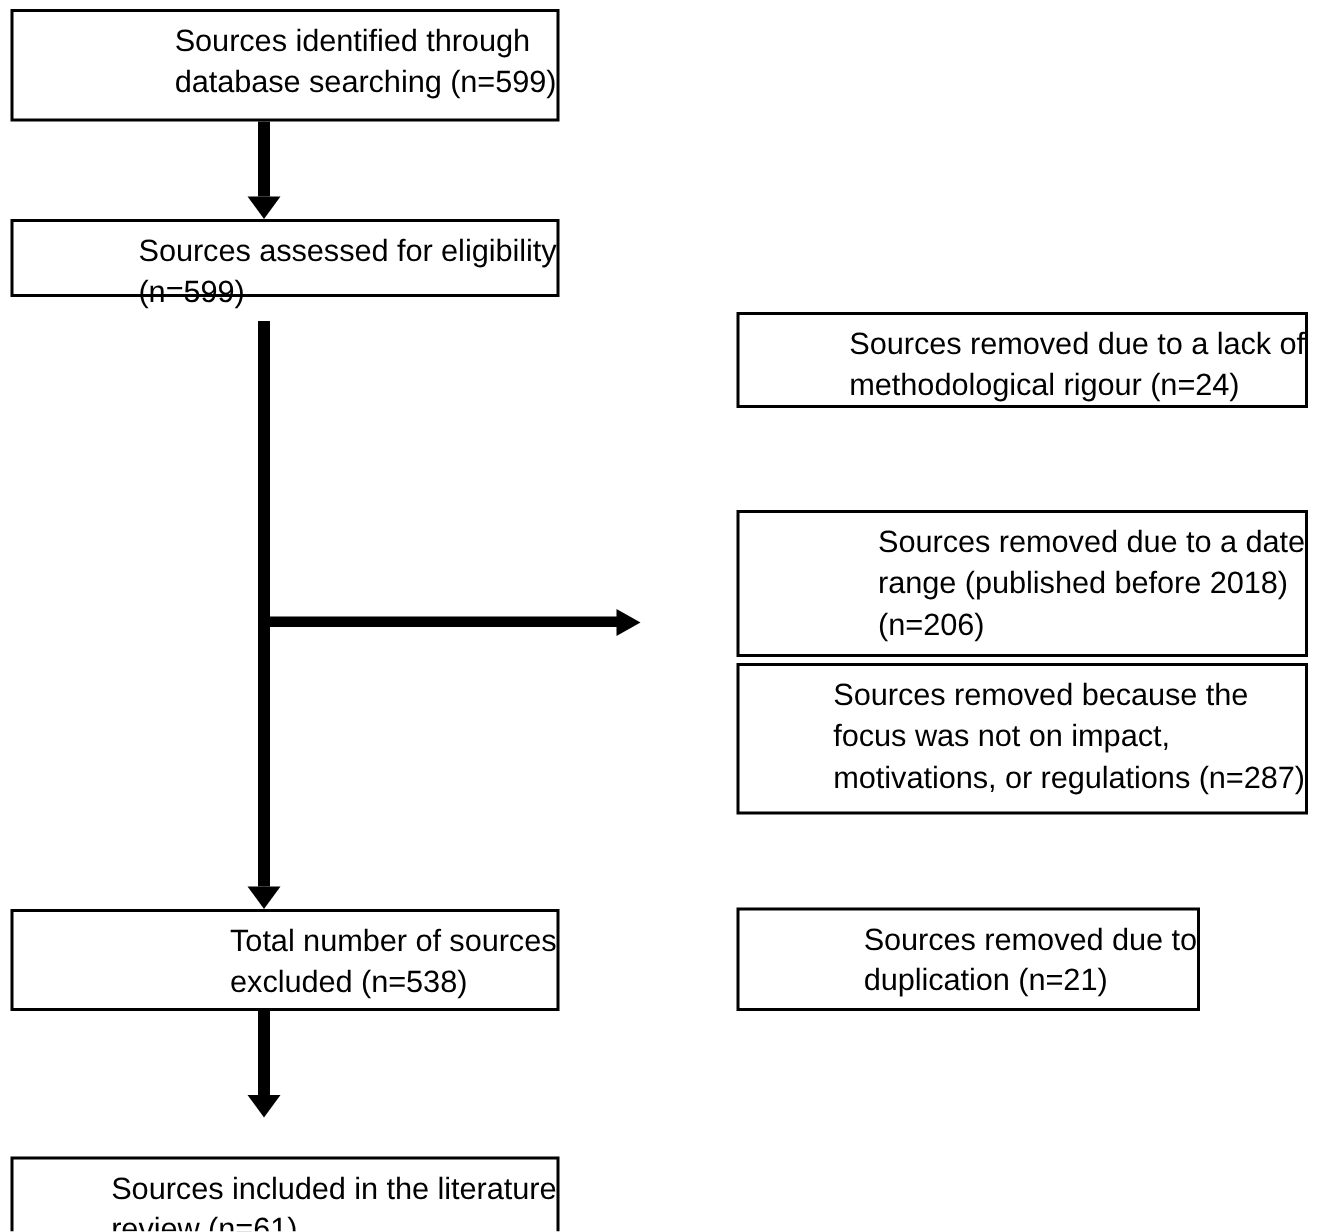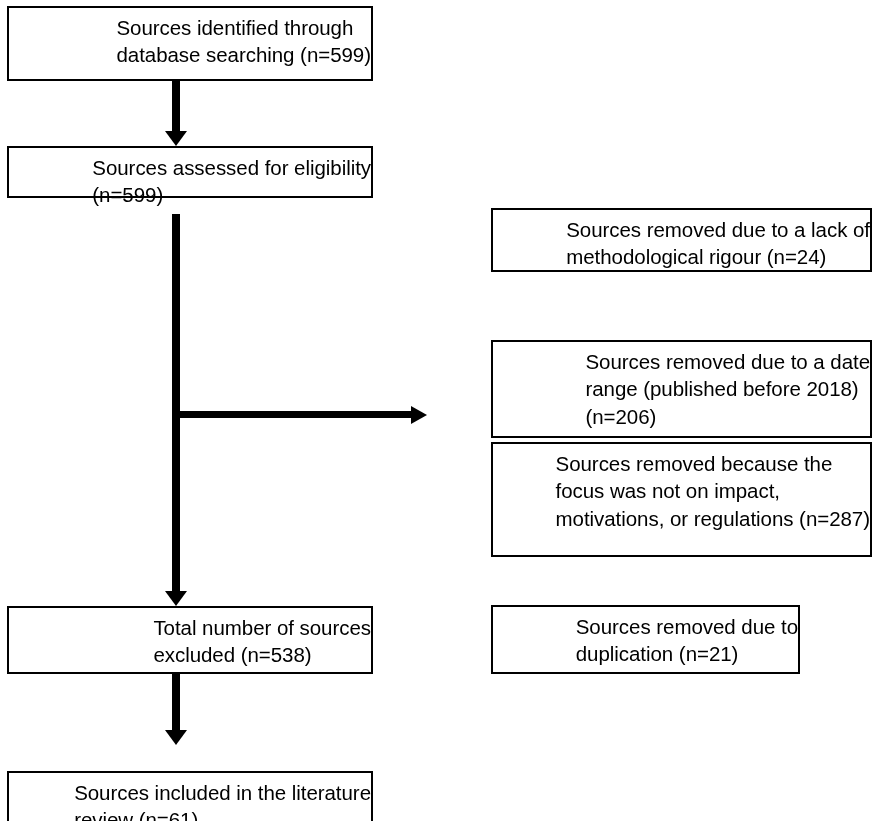--- a/index.html
+++ b/index.html
@@ -39,21 +39,21 @@
     text-align: left;
   }
   
   #box-identified      { left: 7px;  top: 6px;   width: 366px; height: 75px; }
   #box-assessed        { left: 7px;  top: 146px; width: 366px; height: 52px; }
   #box-total-excluded  { left: 7px;  top: 606px; width: 366px; height: 68px; }
   #box-included        { left: 7px;  top: 771px; width: 366px; height: 67px; }
   
   #box-removed-rigour     { left: 491px; top: 208px; width: 381px; height: 64px; }
   #box-removed-daterange  { left: 491px; top: 306px; width: 381px; height: 98px; margin-top: 34px; }
-  #box-removed-focus      { left: 491px; top: 442px; width: 381px; height: 115px; }
+  #box-removed-focus      { left: 491px; top: 442px; width: 381px; height: 101px; }
   #box-removed-duplication{ left: 491px; top: 605px; width: 309px; height: 69px; }
 
   
   .connector {
     position: absolute;
   }
   .v-shaft {
     position: absolute;
     width: 8px;
     background: #000000;

